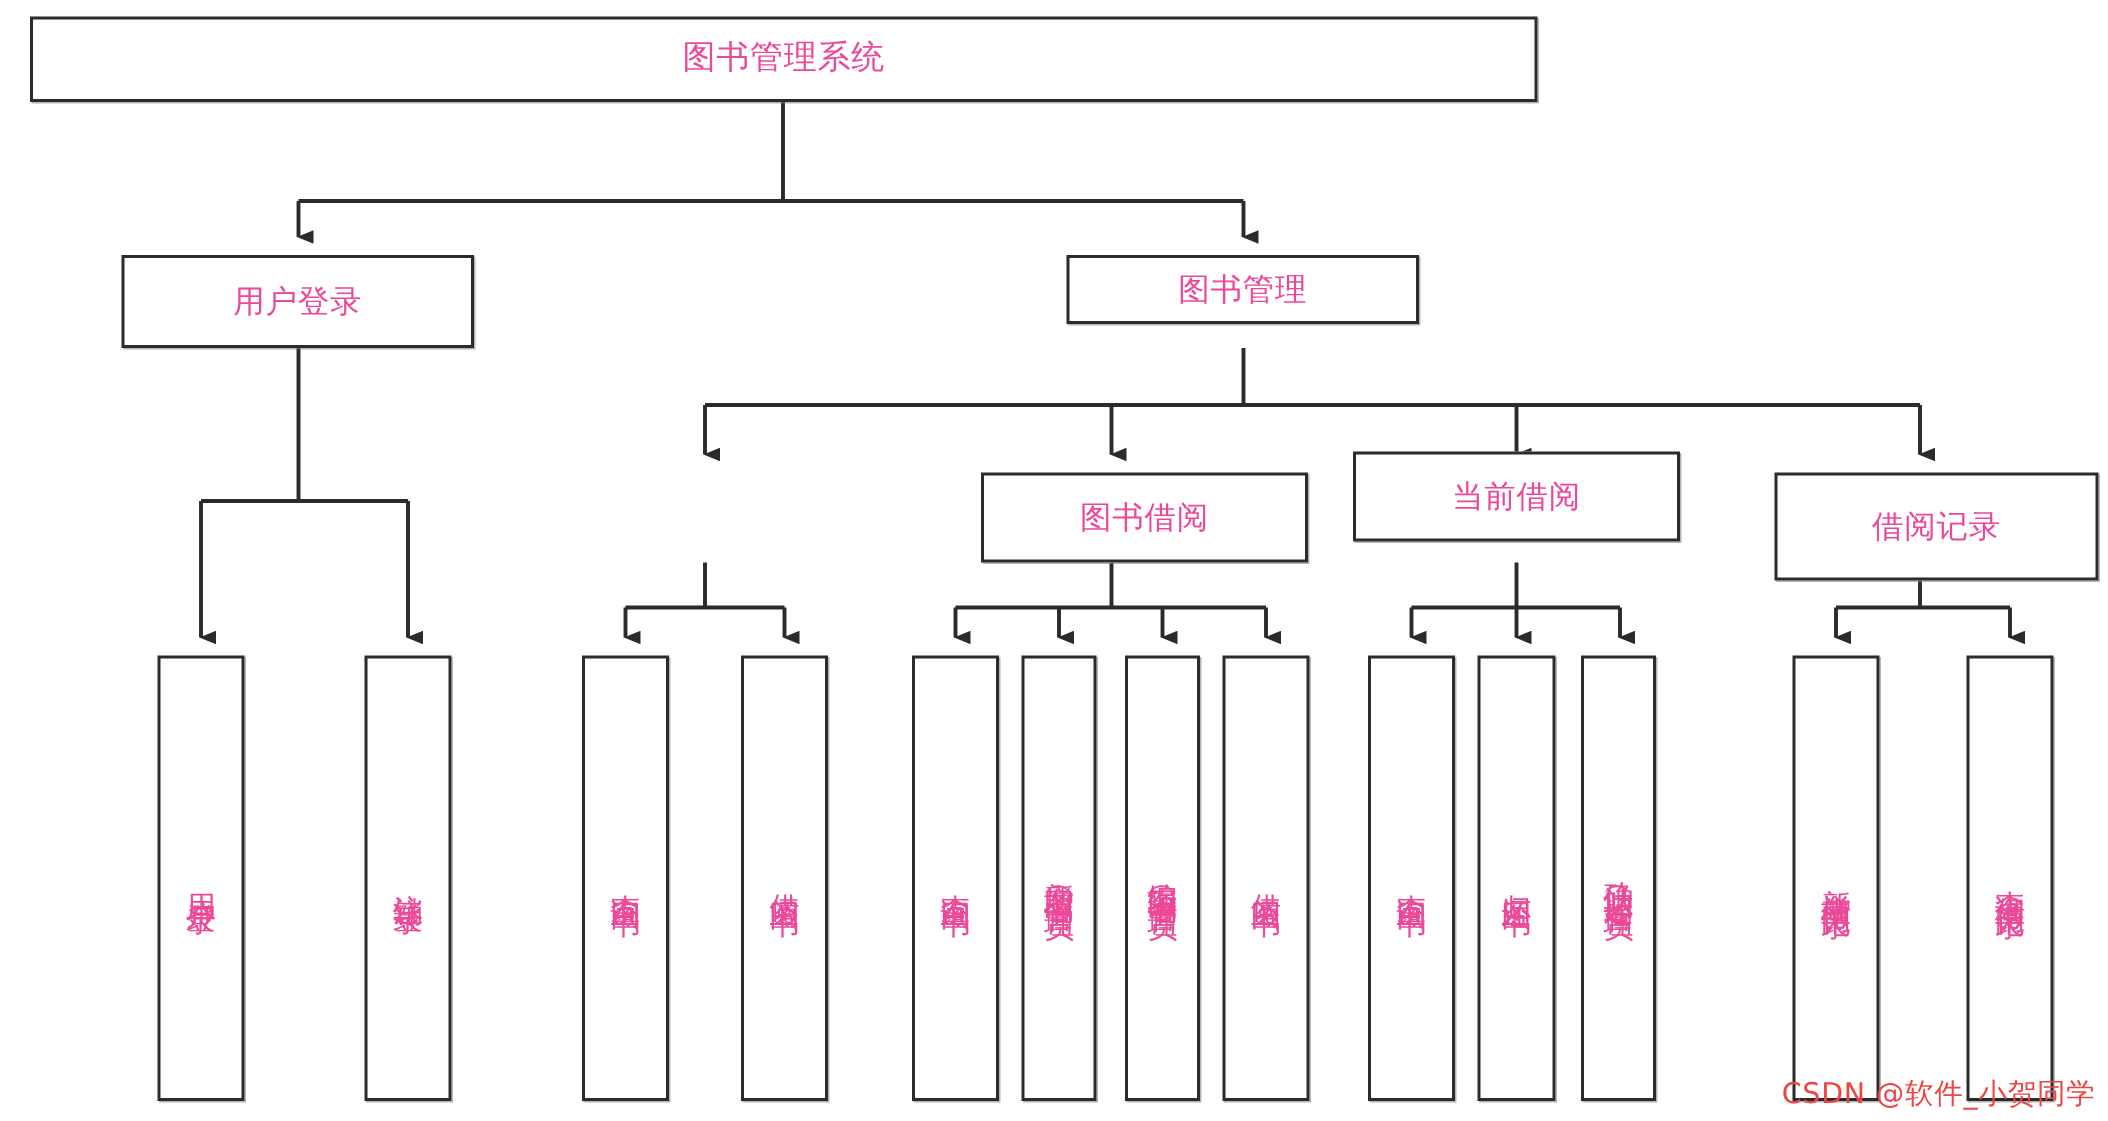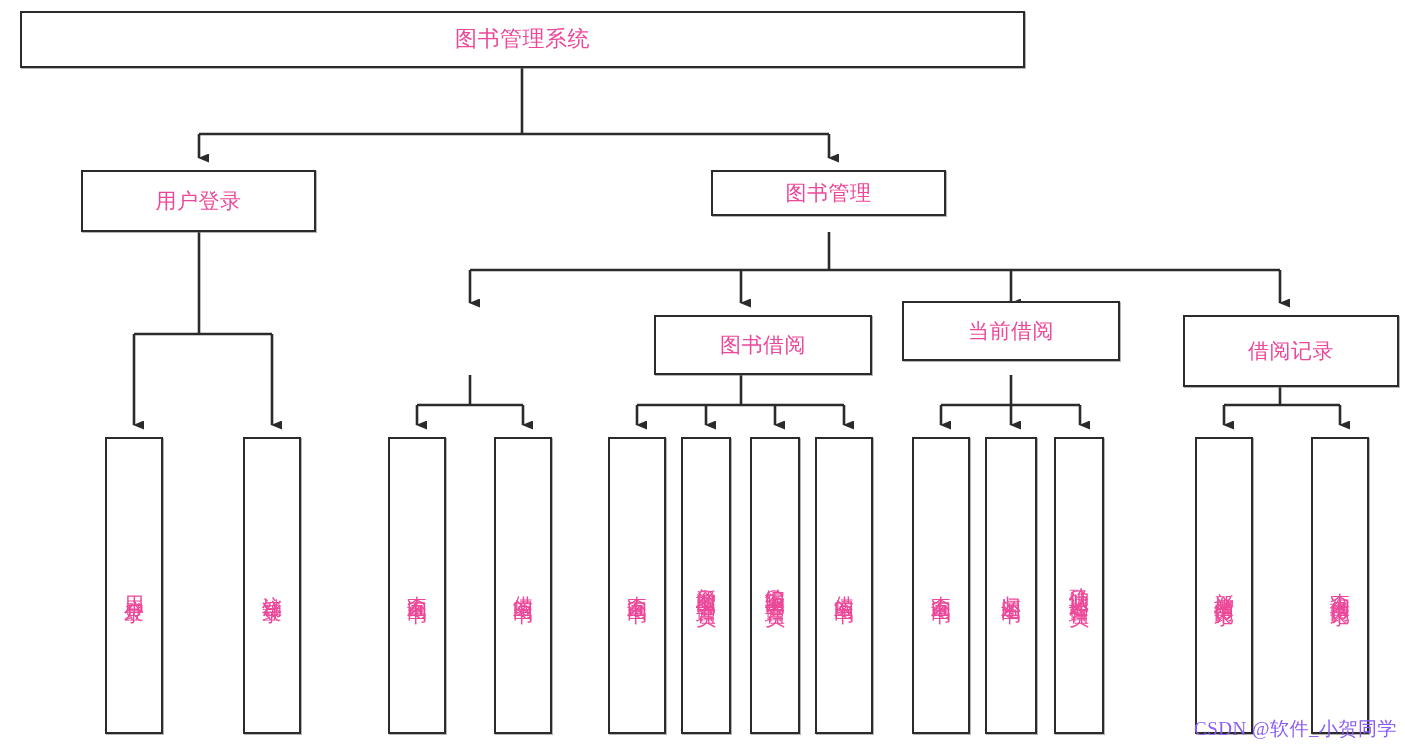--- a/index.html
+++ b/index.html
@@ -64,25 +64,24 @@
     line-height: 1.05;
     letter-spacing: 3px;
     white-space: normal;
     max-height: 100%;
   }
   #watermark {
     position: absolute;
     right: 8px;
     bottom: 5px;
     font-size: 19px;
-    color: #8b5cf6;
+    color: #ef4444;
     letter-spacing: 0.5px;
     white-space: nowrap;
     user-select: none;
-    font-family: Liberation Serif, serif;
   }
 </style>
 </head>
 <body>
 
 <div id="diagram-root">
 
   <svg id="edges-layer" viewBox="0 0 1405 747" width="1405" height="747" aria-hidden="true">
     <defs>
       <marker id="arrowhead" markerWidth="9" markerHeight="11" refX="4.5" refY="10" orient="auto" markerUnits="userSpaceOnUse">

